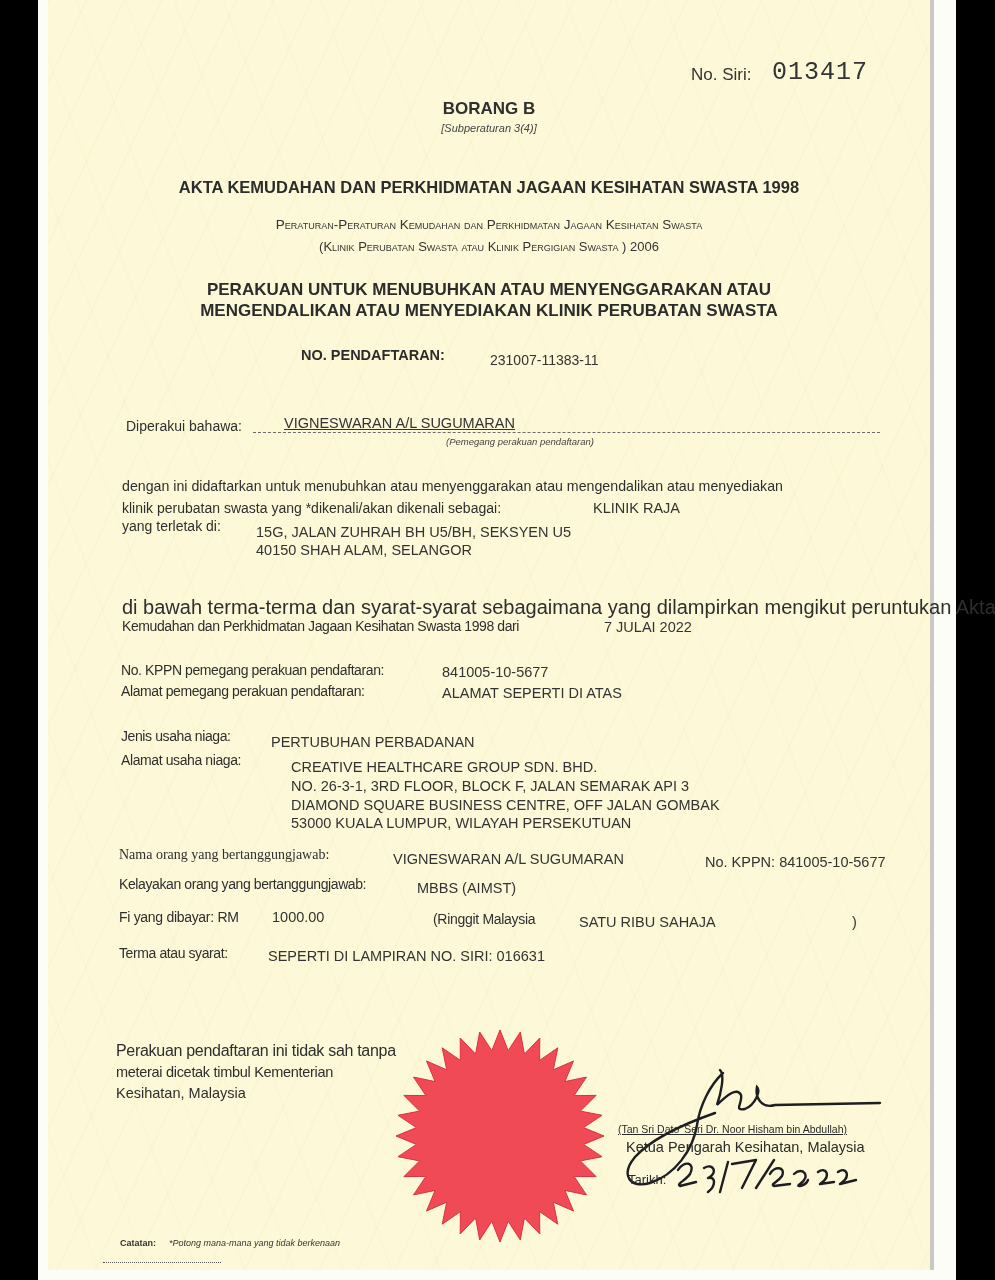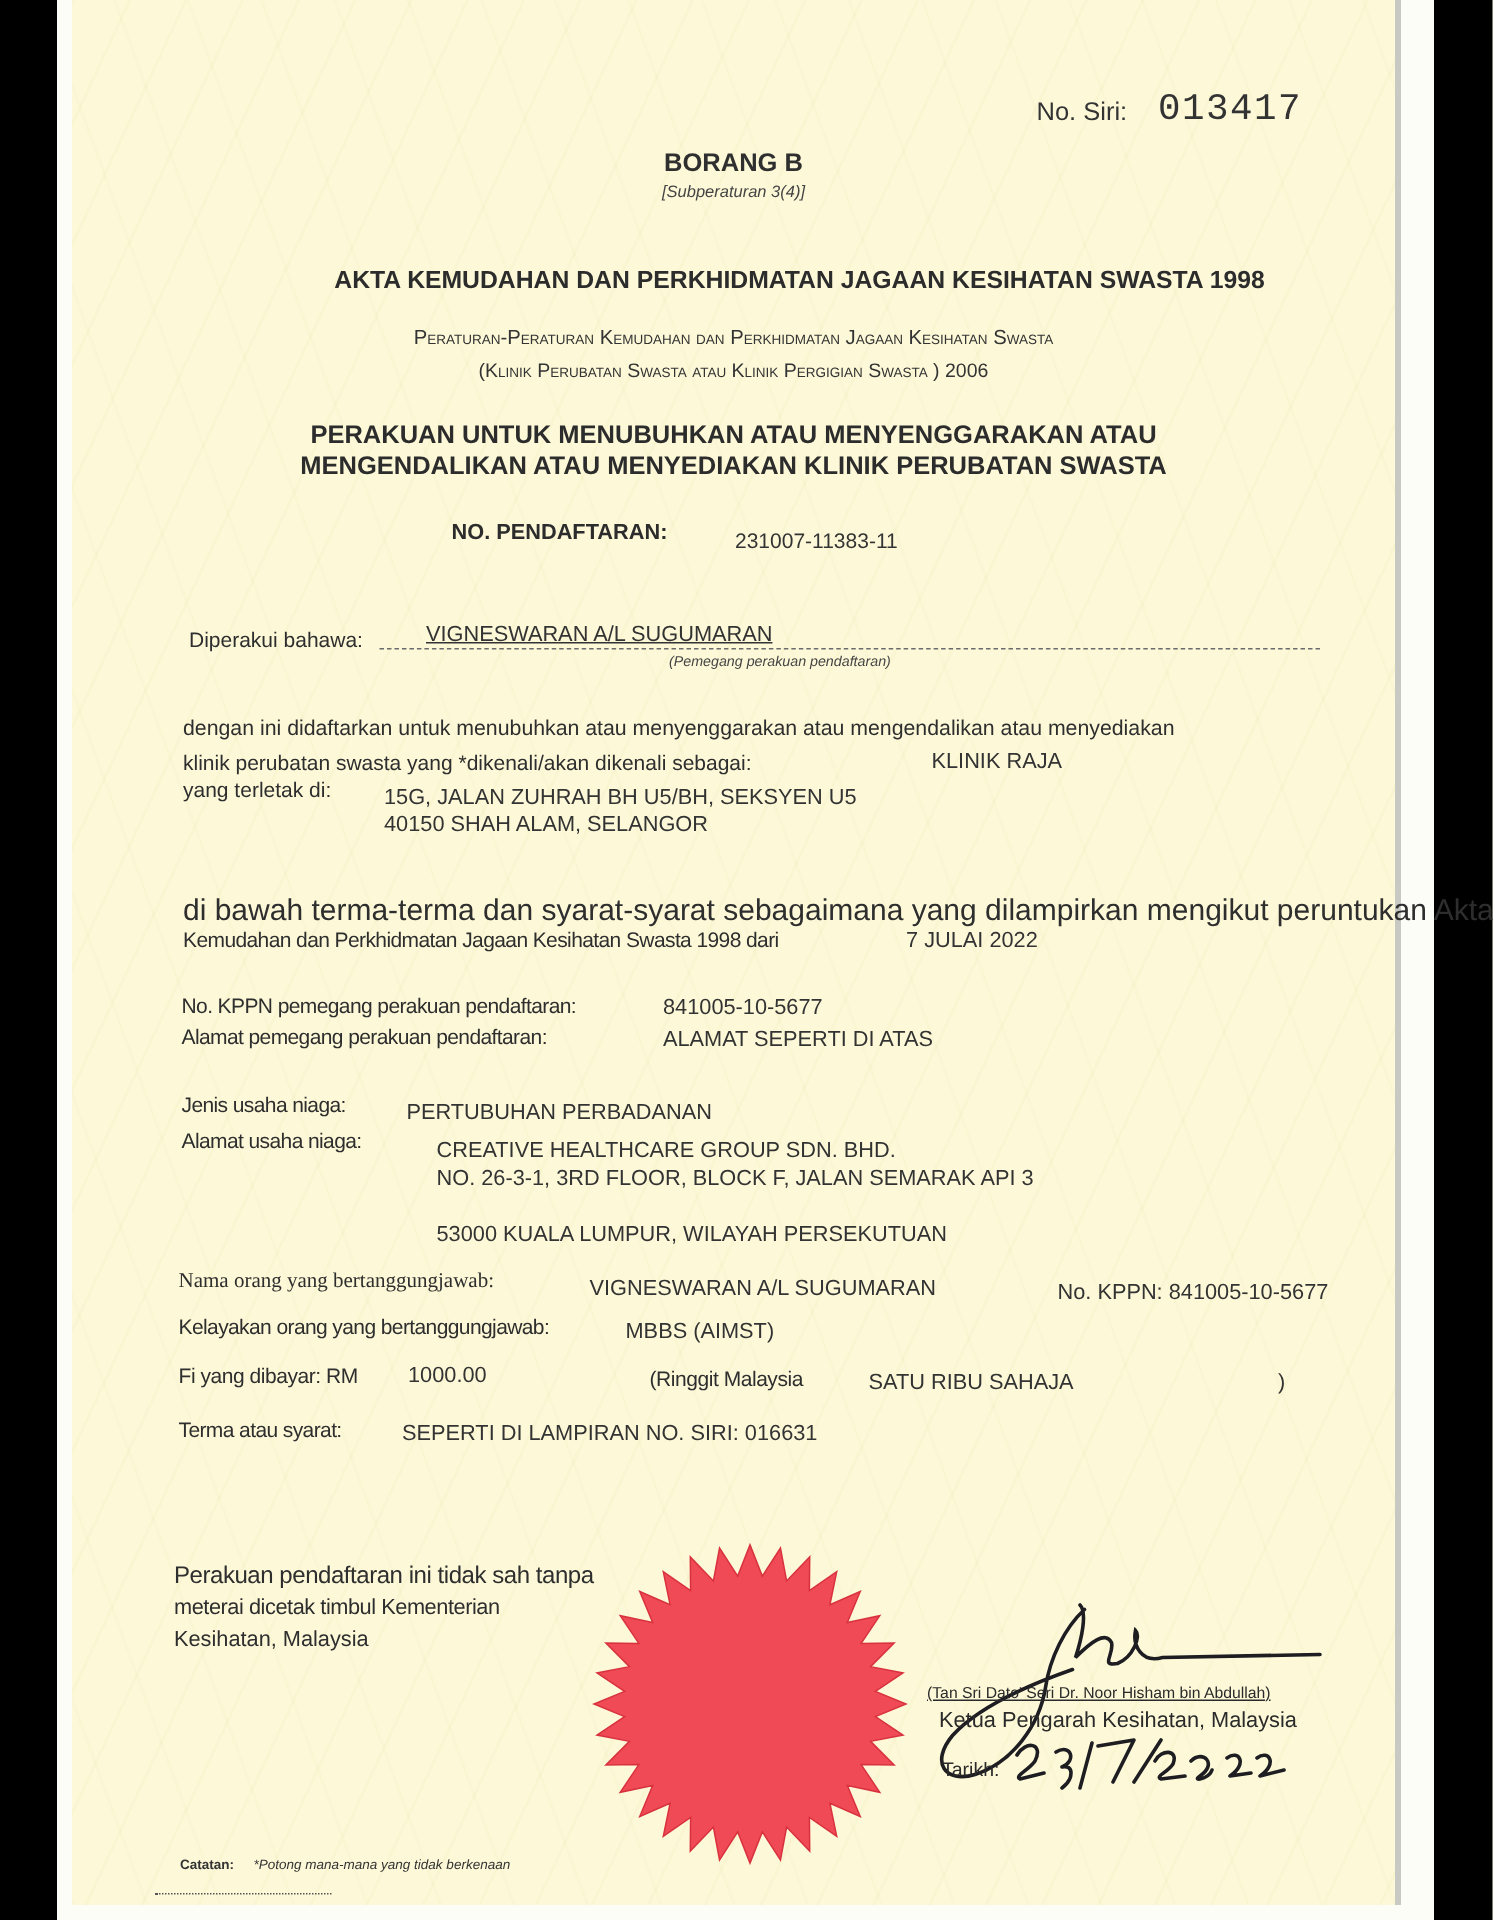--- a/index.html
+++ b/index.html
@@ -49,56 +49,57 @@
 <div class="frame-white"></div>
 
 <div class="paper">
 
   <span class="t serial-label" style="left:643px; top:66px;">No. Siri:</span>
   <span class="t serial-val" style="left:724px; top:60px;">013417</span>
 
   <span class="t center h-borang" style="top:100px; left:0; padding-left:0;">BORANG B</span>
   <span class="t center h-sub" style="top:123px;">[Subperaturan 3(4)]</span>
 
-  <span class="t center h-act" style="top:179px;padding-left:44px;">AKTA KEMUDAHAN DAN PERKHIDMATAN JAGAAN KESIHATAN SWASTA 1998</span>
+  <span class="t center h-act" style="top:179px;">AKTA KEMUDAHAN DAN PERKHIDMATAN JAGAAN KESIHATAN SWASTA 1998</span>
   <span class="t center h-reg" style="top:218px;">Peraturan-Peraturan Kemudahan dan Perkhidmatan Jagaan Kesihatan Swasta</span>
   <span class="t center h-reg" style="top:240px; font-size:13px;">(Klinik  Perubatan Swasta atau Klinik  Pergigian Swasta  ) 2006</span>
 
   <span class="t center h-title" style="top:281px;">PERAKUAN UNTUK MENUBUHKAN ATAU MENYENGGARAKAN ATAU</span>
   <span class="t center h-title" style="top:302px;">MENGENDALIKAN ATAU MENYEDIAKAN KLINIK PERUBATAN SWASTA</span>
 
   <span class="t b" style="left:253px; top:348px; font-size:14.5px; color:#2c2c2c;">NO. PENDAFTARAN:</span>
   <span class="t val" style="left:442px; top:353px; font-size:14px;">231007-11383-11</span>
 
   <span class="t lbl" style="left:78px; top:419px;">Diperakui bahawa:</span>
   <div class="dotline" style="left:205px; top:432px; width:627px;"></div>
   <span class="t val" style="left:236px; top:416px; text-decoration: underline;">VIGNESWARAN A/L SUGUMARAN</span>
   <span class="t small-i" style="left:398px; top:437px;">(Pemegang perakuan pendaftaran)</span>
 
   <span class="t lbl" style="left:74px; top:479px; font-size:14.2px;">dengan ini didaftarkan untuk  menubuhkan atau menyenggarakan atau mengendalikan atau menyediakan</span>
   <span class="t lbl" style="left:74px; top:501px;">klinik perubatan swasta yang *dikenali/akan dikenali sebagai:</span>
-  <span class="t val" style="left:545px; top:501px;margin-left:28px;">KLINIK RAJA</span>
+  <span class="t val" style="left:545px; top:501px;">KLINIK RAJA</span>
   <span class="t lbl" style="left:74px; top:519px;">yang terletak di:</span>
   <span class="t val" style="left:208px; top:525px;">15G, JALAN ZUHRAH BH U5/BH, SEKSYEN U5</span>
   <span class="t val" style="left:208px; top:543px;">40150 SHAH ALAM, SELANGOR</span>
 
   <span class="t lbl" style="left:74px; top:597px; font-size:20px;">di bawah terma-terma dan syarat-syarat sebagaimana yang dilampirkan mengikut peruntukan Akta</span>
   <span class="t lbl" style="left:74px; top:619px; letter-spacing:-0.4px;">Kemudahan dan Perkhidmatan Jagaan Kesihatan Swasta 1998 dari</span>
   <span class="t val" style="left:556px; top:620px;">7 JULAI 2022</span>
 
   <span class="t lbl" style="left:73px; top:663px; letter-spacing:-0.4px;">No. KPPN pemegang perakuan pendaftaran:</span>
   <span class="t val" style="left:394px; top:665px;">841005-10-5677</span>
   <span class="t lbl" style="left:73px; top:684px; letter-spacing:-0.4px;">Alamat pemegang perakuan pendaftaran:</span>
   <span class="t val" style="left:394px; top:686px;">ALAMAT SEPERTI DI ATAS</span>
 
   <span class="t lbl" style="left:73px; top:729px; letter-spacing:-0.4px;">Jenis usaha niaga:</span>
   <span class="t val" style="left:223px; top:735px;">PERTUBUHAN PERBADANAN</span>
   <span class="t lbl" style="left:73px; top:753px; letter-spacing:-0.4px;">Alamat usaha niaga:</span>
   <span class="t val" style="left:243px; top:760px;">CREATIVE HEALTHCARE GROUP SDN. BHD.</span>
   <span class="t val" style="left:243px; top:779px;">NO. 26-3-1, 3RD FLOOR, BLOCK F, JALAN SEMARAK API 3</span>
+  <span class="t val" style="left:243px; top:798px;">DIAMOND SQUARE BUSINESS CENTRE, OFF JALAN GOMBAK</span>
   <span class="t val" style="left:243px; top:816px;">53000 KUALA LUMPUR, WILAYAH PERSEKUTUAN</span>
 
   <span class="t lbl" style="left:71px; top:848px;font-family:Liberation Serif, serif;">Nama orang yang bertanggungjawab:</span>
   <span class="t val" style="left:345px; top:852px;">VIGNESWARAN A/L SUGUMARAN</span>
   <span class="t val" style="left:657px; top:855px;">No. KPPN: 841005-10-5677</span>
   <span class="t lbl" style="left:71px; top:877px; letter-spacing:-0.4px;">Kelayakan orang yang bertanggungjawab:</span>
   <span class="t val" style="left:369px; top:881px;">MBBS (AIMST)</span>
 
   <span class="t lbl" style="left:71px; top:910px; letter-spacing:-0.3px;">Fi yang dibayar: RM</span>
   <span class="t val" style="left:224px; top:910px;">1000.00</span>

